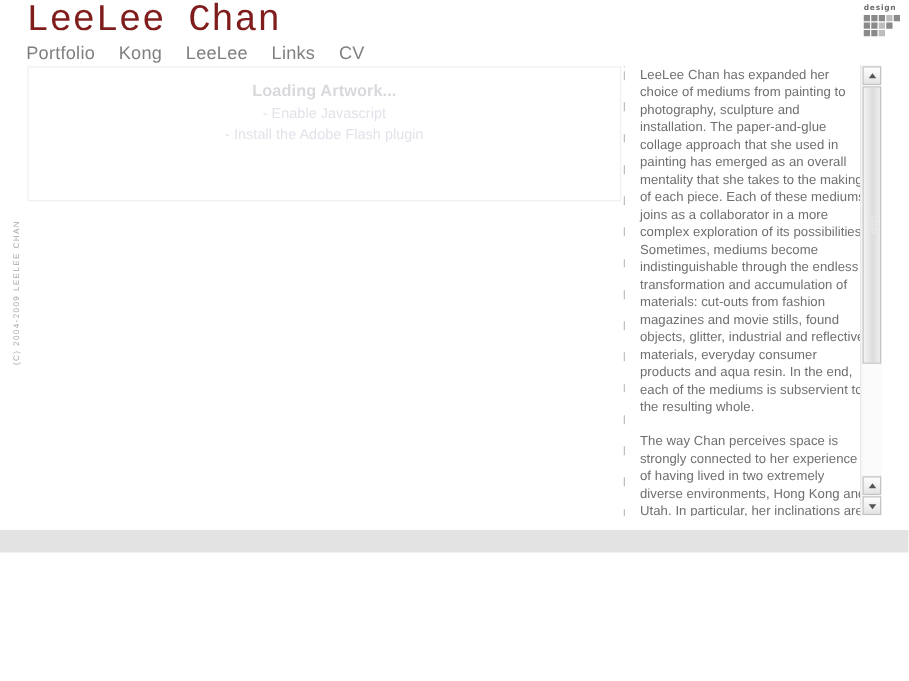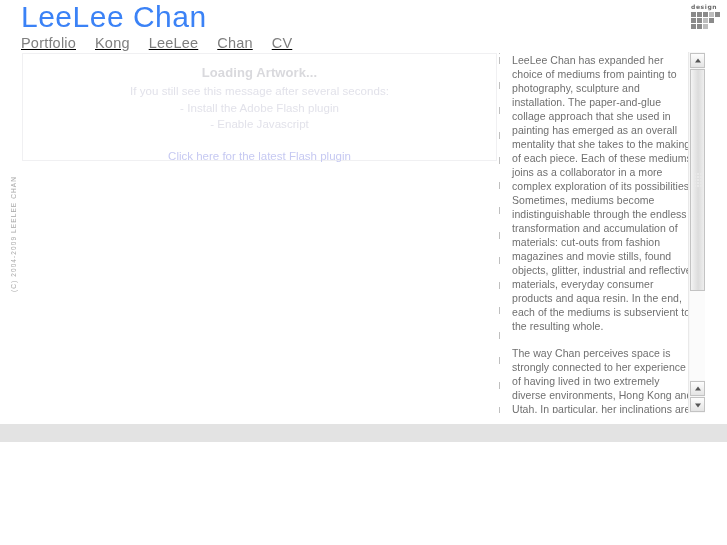--- a/index.html
+++ b/index.html
@@ -16,38 +16,37 @@
     height: 545px;
     overflow: hidden;
     background: #ffffff;
   }
 
   
   #site-logo {
     position: absolute;
     left: 21px;
     top: 1px;
-    font-family: Liberation Sans, sans-serif;
+    font-family: Liberation Mono, monospace;
     font-size: 30px;
     font-weight: 300;
     letter-spacing: 0.5px;
-    color: #3b82f6;
+    color: #7f1d1d;
     white-space: nowrap;
     line-height: 32px;
   }
 
   #main-nav {
     position: absolute;
     left: 21px;
     top: 34px;
     display: flex;
     align-items: baseline;
     gap: 19px;
     white-space: nowrap;
-    text-decoration: underline;
   }
   .nav-item {
     font-size: 14.5px;
     font-weight: 300;
     color: #7f7f7f;
     text-decoration: none;
     letter-spacing: 0.2px;
     line-height: 18px;
     cursor: pointer;
   }
@@ -247,21 +246,21 @@
 <body>
 
 <div id="page">
 
   <div id="site-logo">LeeLee Chan</div>
 
   <nav id="main-nav">
     <a class="nav-item">Portfolio</a>
     <a class="nav-item">Kong</a>
     <a class="nav-item">LeeLee</a>
-    <a class="nav-item">Chan</a>
+    <a class="nav-item">Links</a>
     <a class="nav-item">CV</a>
   </nav>
 
   <div id="design-credit">
     <div id="design-credit-label">design</div>
     <div id="design-credit-grid">
       <i></i>
         <i></i>
         <i></i>
         <i class="lt"></i>
@@ -276,24 +275,22 @@
         <i class="lt"></i>
         <i class="off"></i>
         <i class="off"></i>
     </div>
   </div>
 
   <div id="copyright-vertical">(C) 2004-2009 LEELEE CHAN</div>
 
   <div id="artwork-stage">
     <div id="loading-title">Loading Artwork...</div>
-    <div class="loading-line">If you still see this message after several seconds:</div>
+    <div class="loading-line">- Enable Javascript</div>
     <div class="loading-line">- Install the Adobe Flash plugin</div>
-    <div class="loading-line">- Enable Javascript</div>
-    <a id="flash-plugin-link">Click here for the latest Flash plugin</a>
   </div>
 
   <div id="statement-panel">
     <div id="statement-text">
       <p>LeeLee Chan has expanded her choice of mediums from painting to photography, sculpture and installation. The paper-and-glue collage approach that she used in painting has emerged as an overall mentality that she takes to the making of each piece. Each of these mediums joins as a collaborator in a more complex exploration of its possibilities. Sometimes, mediums become indistinguishable through the endless transformation and accumulation of materials: cut-outs from fashion magazines and movie stills, found objects, glitter, industrial and reflective materials, everyday consumer products and aqua resin. In the end, each of the mediums is subservient to the resulting whole.</p>
       <p>The way Chan perceives space is strongly connected to her experience of having lived in two extremely diverse environments, Hong Kong and Utah. In particular, her inclinations are informed by the lives of everyday people in Hong Kong who expand upon their constrained surroundings in irrational and illusionistic ways. This combination of chaotic experiences and an urban estrangement from nature is rooted in</p>
     </div>
   </div>
 
   <div id="statement-scrollbar">

